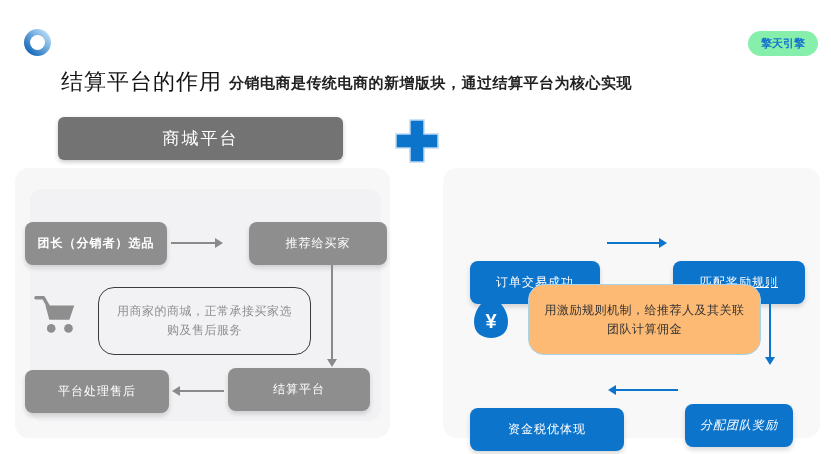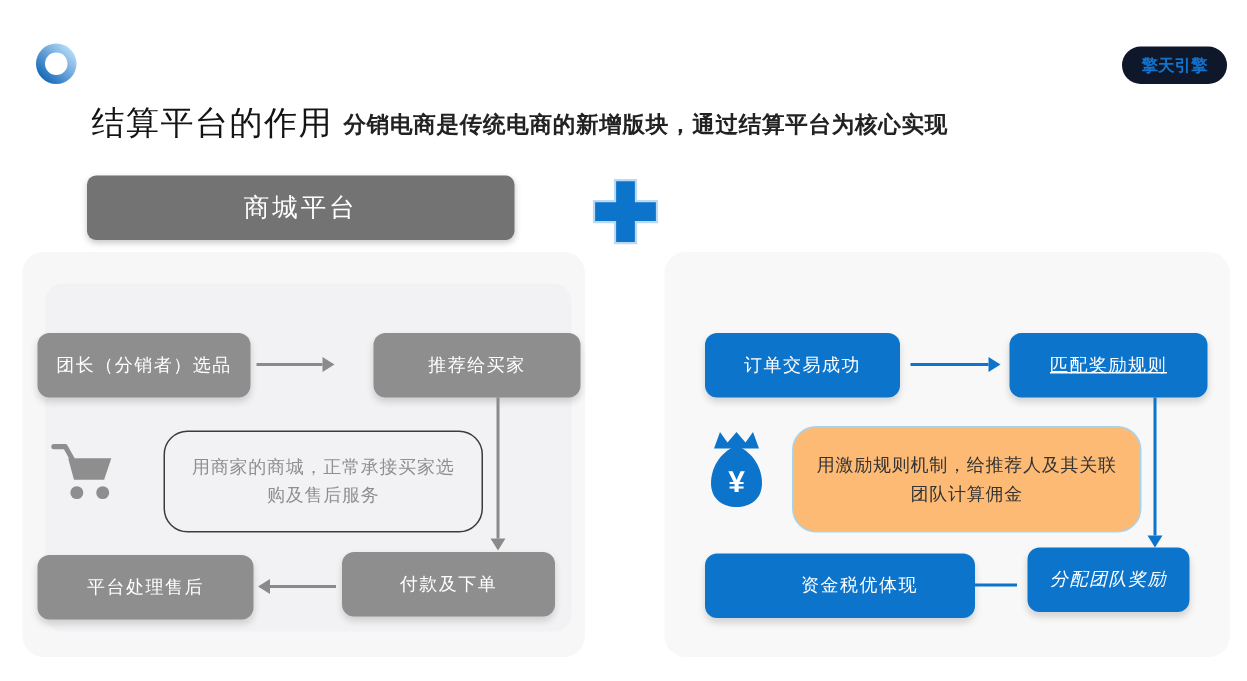--- a/index.html
+++ b/index.html
@@ -12,21 +12,21 @@
     position:absolute;left:24px;top:29px;width:27px;height:27px;border-radius:50%;
     background:linear-gradient(to top right,#0a61b6 10%,#bfe2f9 90%);
   }
   .logo::after{
     content:"";position:absolute;left:6px;top:6px;width:15px;height:15px;border-radius:50%;background:#fff;
   }
   .title{
     position:absolute;left:61px;top:31px;font-size:22px;font-weight:normal;color:#141414;letter-spacing:1px;margin-top:36px;
   }
   .badge{
-    position:absolute;right:13px;top:31px;background:#0f172a;color:#1472cc;
+    position:absolute;right:13px;top:31px;background:#86efac;color:#1472cc;
     font-size:11px;font-weight:bold;padding:5px 13px;border-radius:14px;
   }
   .subtitle{
     position:absolute;left:30px;top:74px;width:801px;text-align:center;
     font-size:15px;font-weight:600;color:#222;letter-spacing:0.5px;
   }
   
   .sec-header{
     position:absolute;height:43px;border-radius:6px;display:flex;align-items:center;justify-content:center;
     color:#fff;font-size:17px;letter-spacing:2px;box-shadow:0 2px 4px rgba(0,0,0,.22);
@@ -40,37 +40,37 @@
   .settle-panel{left:443px;width:377px;background:#f8f8f9;}
   .mall-inner{
     position:absolute;left:30px;top:189px;width:351px;height:232px;border-radius:12px;background:#f2f2f4;
   }
   
   .fbox{
     position:absolute;height:43px;border-radius:8px;display:flex;align-items:center;justify-content:center;
     color:#fff;font-size:12px;letter-spacing:1px;box-shadow:0 3px 5px rgba(0,0,0,.15);
   }
   .gray-box{background:#8e8e8e;}
-  .blue-box{background:#0d74cc;}
+  .blue-box{background:#0d74cc;margin-top:39px;}
   
-  .m-step1{left:25px;top:222px;width:142px;}
+  .m-step1{left:25px;top:222px;width:142px;font-weight:bold;}
   .m-step2{left:224px;top:222px;width:138px;margin-left:25px;}
   .m-step4{left:25px;top:370px;width:144px;}
   .m-step3{left:228px;top:368px;width:142px;}
   
   .s-step1{left:470px;top:222px;width:130px;}
   .s-step2{left:673px;top:222px;width:132px;text-decoration:underline;}
-  .s-step4{left:470px;top:369px;width:154px;padding-left:26px;}
+  .s-step4{left:470px;top:369px;width:154px;}
   .s-step3{left:685px;top:365px;width:108px;font-style:italic;}
   
   .note{
     position:absolute;border-radius:16px;display:flex;align-items:center;justify-content:center;
     text-align:center;font-size:12px;line-height:1.55;letter-spacing:0.5px;padding:0 12px;box-sizing:border-box;
   }
-  .mall-note{left:109px;top:287px;width:213px;height:68px;border:1px solid #3c3c3c;color:#8f8f8f;}
+  .mall-note{left:98px;top:287px;width:213px;height:68px;border:1px solid #3c3c3c;color:#8f8f8f;}
   .settle-note{left:528px;top:284px;width:233px;height:71px;border:1px solid #a5d4f0;background:#fdba74;color:#333;}
   
   svg.arrow{position:absolute;overflow:visible;}
   .arrow line{stroke:currentColor;stroke-width:2;}
   .arrow polygon{fill:currentColor;}
   .c-gray{color:#8a8a8a;}
   .c-blue{color:#0d74cc;}
   
   .icon-abs{position:absolute;}
 </style>
@@ -114,21 +114,21 @@
       <circle cx="37" cy="38" r="4.5" fill="#8e8e8e"></circle>
     </svg>
   </div>
   <div class="note mall-note">用商家的商城，正常承接买家选购及售后服务</div>
 
   <div class="fbox gray-box m-step4">平台处理售后</div>
   <svg class="arrow c-gray" style="left:172px;top:385px;" width="52" height="12">
     <line x1="8" y1="6" x2="52" y2="6"></line>
       <polygon points="8,1 8,11 0,6"></polygon>
   </svg>
-  <div class="fbox gray-box m-step3">付款及下单</div>
+  <div class="fbox gray-box m-step3">结算平台</div>
 
   <div class="fbox blue-box s-step1">订单交易成功</div>
   <svg class="arrow c-blue" style="left:607px;top:237px;" width="60" height="12">
     <line x1="0" y1="6" x2="52" y2="6"></line>
       <polygon points="52,1 52,11 60,6"></polygon>
   </svg>
   <div class="fbox blue-box s-step2">匹配奖励规则</div>
   <svg class="arrow c-blue" style="left:764px;top:265px;" width="12" height="100">
     <line x1="6" y1="0" x2="6" y2="92"></line>
       <polygon points="1,92 11,92 6,100"></polygon>

